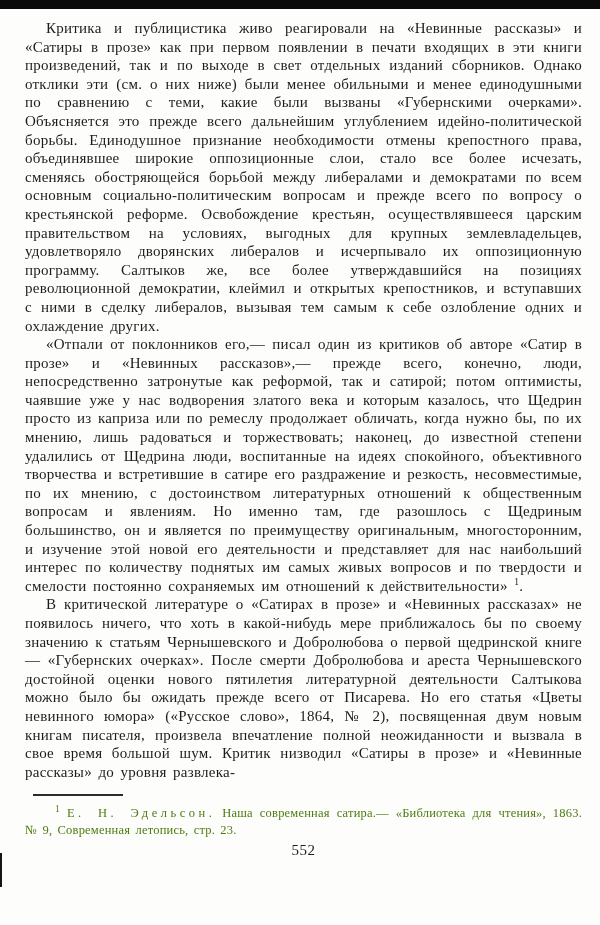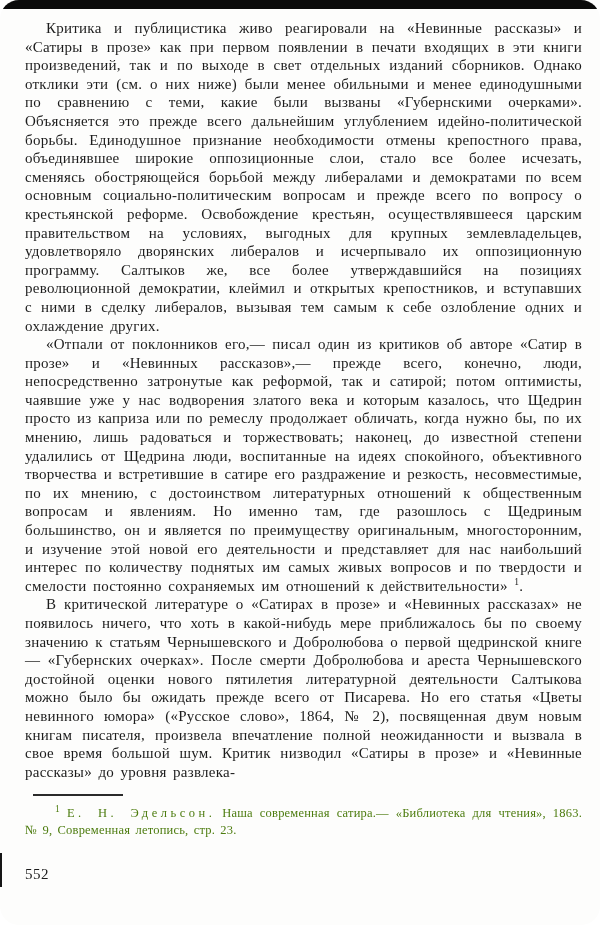--- a/index.html
+++ b/index.html
@@ -8,21 +8,20 @@
     background: #ffffff;
   }
   .page {
     position: relative;
     width: 600px;
     height: 925px;
     background: #fdfdfc;
     overflow: hidden;
     font-family: "Liberation Serif", "DejaVu Serif", serif;
     color: #1d1d1d;
-    border-radius: 19px;
   }
   .scan-bar-top {
     position: absolute;
     top: 0; left: 0;
     width: 600px;
     height: 9px;
     background: #0b0b0b;
   }
   .scan-mark-left {
     position: absolute;
@@ -67,21 +66,22 @@
     text-indent: 30px;
     letter-spacing: 0.2px;
     word-spacing: 2px;
     color: #4d7c0f;
   }
   .spaced {
     letter-spacing: 3.5px;
     word-spacing: 5px;
   }
   .page-number {
-    margin-top: 28px;
+    margin-top: 4px;
+    text-align: center;
     font-size: 15px;
     letter-spacing: 0.5px;
     color: #1c1c1c;
     font-family: Liberation Serif, serif;
   }
 </style>
 </head>
 <body>
 
 <div class="page">

